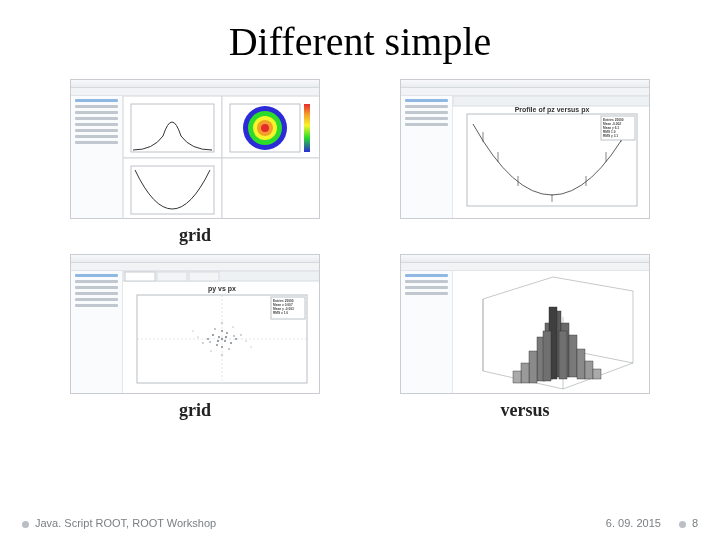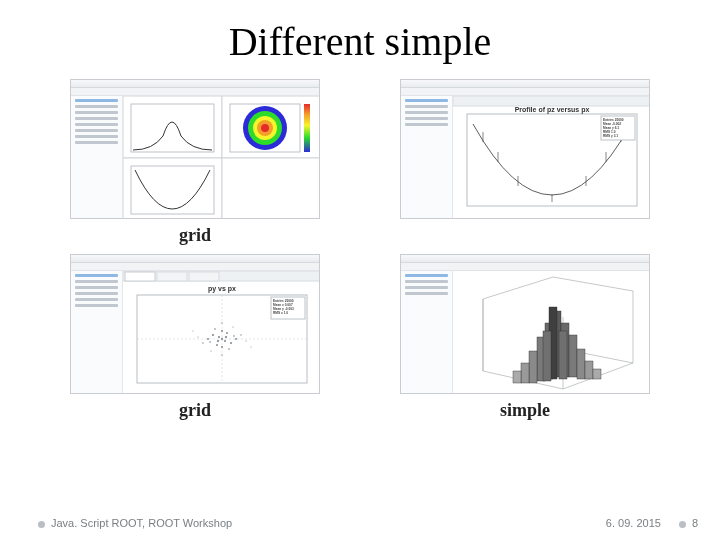--- a/index.html
+++ b/index.html
@@ -9,21 +9,21 @@
   .grid2x2 { display: grid; grid-template-columns: 1fr 1fr; grid-template-rows: 1fr 1fr; gap: 8px 60px; padding: 14px 60px 0 60px; font-weight: bold; }
   .cell { display: flex; flex-direction: column; align-items: center; }
   .thumb { width: 250px; height: 140px; border: 1px solid #c9cdd1; background: #fff; position: relative; overflow: hidden; }
   .thumb .tbar { position: absolute; left:0; right:0; top:0; height:8px; background: linear-gradient(#f7f8fa,#e9ecef); border-bottom:1px solid #d6dadd; }
   .thumb .tbar2 { position: absolute; left:0; right:0; top:8px; height:8px; background: #f1f3f5; border-bottom:1px solid #e2e5e8; }
   .thumb .sidebar { position: absolute; left:0; top:16px; bottom:0; width:52px; background:#fafbfc; border-right:1px solid #e4e7ea; }
   .thumb .sidebar .ln { height:3px; margin:3px 4px; background:#c0c7ce; border-radius:1px; }
   .thumb .sidebar .ln.a { background:#8fb9e3; }
   .thumb .main { position: absolute; left:52px; right:0; top:16px; bottom:0; background:#fff; }
   .caption { margin-top: 6px; font-size: 18px; color:#222; }
-  .footer { position: absolute; left:16px; right:0; bottom:8px; height:18px; display:flex; align-items:center; justify-content:space-between; font-family: Arial, Helvetica, sans-serif; font-size: 11px; color:#7a7f83; padding: 0 22px; }
+  .footer { position: absolute; left:0; right:0; bottom:8px; height:18px; display:flex; align-items:center; justify-content:space-between; font-family: Arial, Helvetica, sans-serif; font-size: 11px; color:#7a7f83; padding: 0 22px; }
   .footer .bullet { display:inline-block; width:7px; height:7px; background:#b9bfc4; border-radius:50%; margin-right:6px; vertical-align:middle; }
   .footer .left, .footer .right { display:flex; align-items:center; gap:18px; }
   svg { display:block; }
 </style>
 </head>
 <body>
 
 <div class="slide">
 
   <h1 class="title">Different simple</h1>
@@ -231,21 +231,21 @@
               <rect x="68" y="92" width="8" height="20" fill="#9a9a9a"></rect>
               <rect x="132" y="90" width="8" height="18" fill="#9a9a9a"></rect>
               <rect x="60" y="100" width="8" height="12" fill="#aaaaaa"></rect>
               <rect x="140" y="98" width="8" height="10" fill="#aaaaaa"></rect>
               <rect x="90" y="60" width="8" height="50" fill="#707070"></rect>
               <rect x="106" y="60" width="8" height="48" fill="#707070"></rect>
             </g>
           </svg>
         </div>
       </div>
-      <div class="caption">simple</div>
+      <div class="caption">versus</div>
     </div>
 
   </div>
 
   <div class="footer">
     <div class="left">
       <span><span class="bullet"></span><span>Java. Script ROOT, ROOT Workshop</span></span>
     </div>
     <div class="right">
       <span>6. 09. 2015</span>

